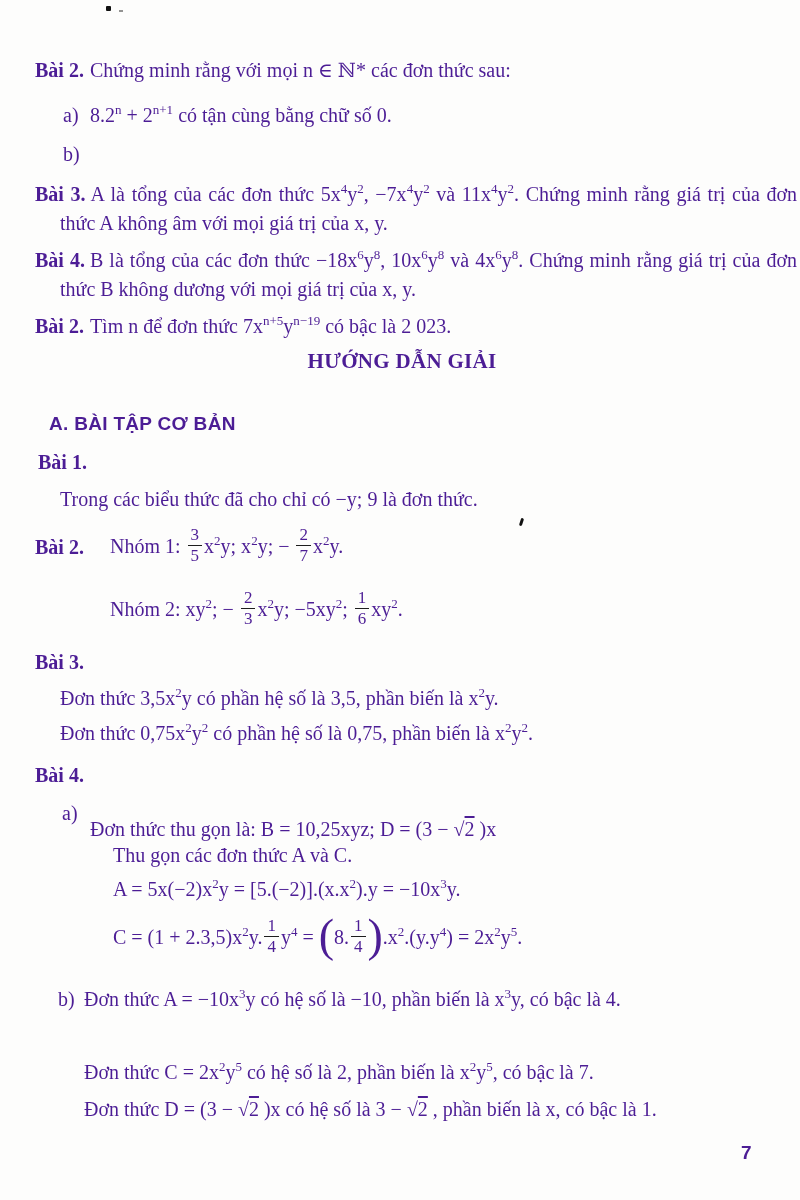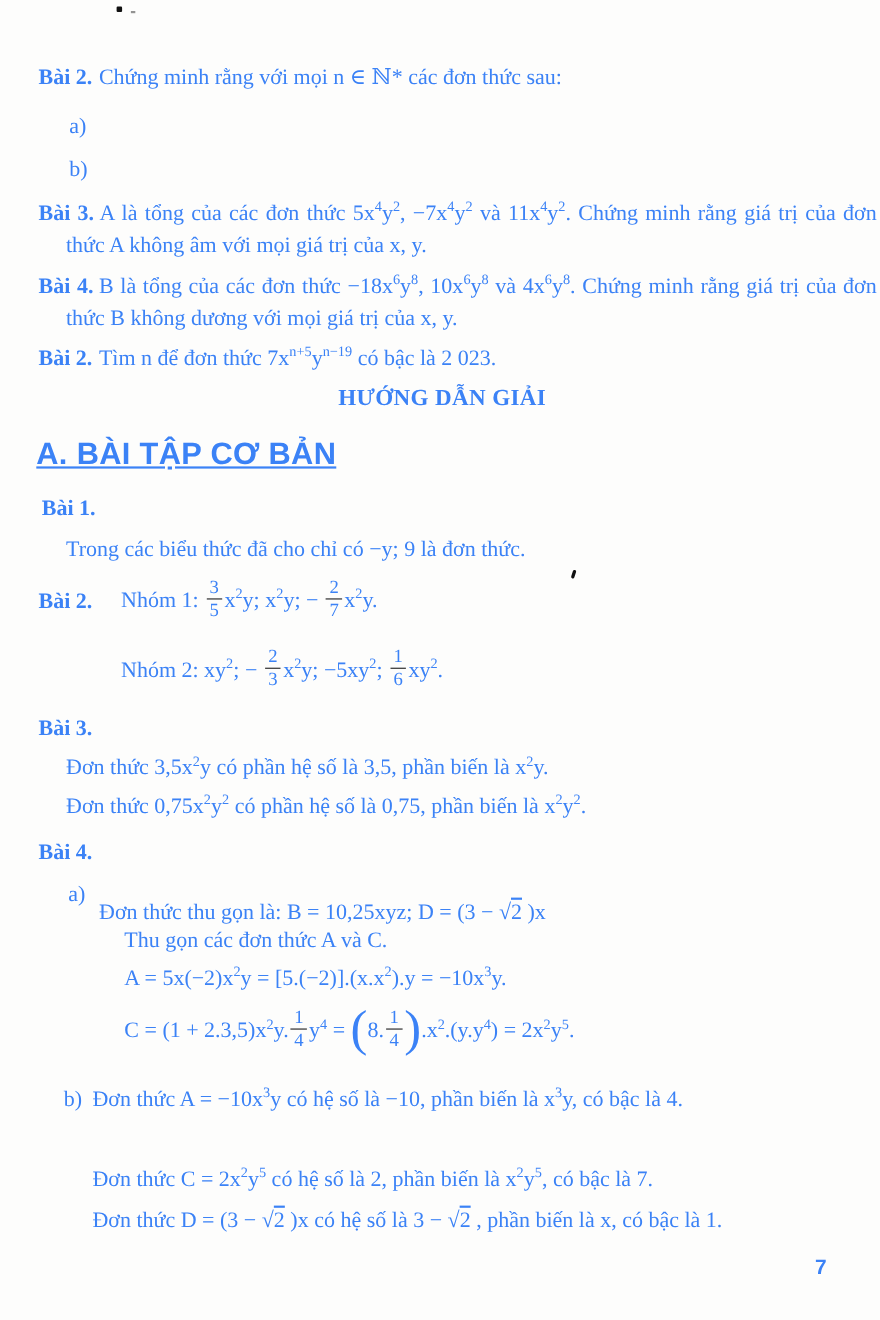--- a/index.html
+++ b/index.html
@@ -1,18 +1,18 @@
 <!DOCTYPE html>
 <html><head>
 <meta charset="utf-8">
 <style>
   html,body{margin:0;padding:0;background:#ffffff;}
   .page{
     position:relative;width:800px;height:1200px;background:#fdfdfc;
-    font-family:"Liberation Serif","DejaVu Serif",serif;color:#3b82f6;overflow:hidden;
+    font-family:"Liberation Serif","DejaVu Serif",serif;color:#4c1d95;overflow:hidden;
   }
   .line{position:absolute;margin:0;font-size:20px;line-height:26px;white-space:nowrap;}
   .mline{position:absolute;margin:0;font-size:20px;line-height:50px;white-space:nowrap;}
   .wrap{
     position:absolute;margin:0;font-size:20px;line-height:29px;
     text-align:justify;padding-left:25px;text-indent:-25px;
   }
   .lbl{font-weight:bold;}
   .wrap .lbl{margin-right:5px;}
   .intro-lbl{margin-right:6px;}
@@ -27,22 +27,22 @@
   .ov{text-decoration:overline;}
   .bigp{
     font-size:46px;font-weight:400;line-height:0;vertical-align:middle;
     position:relative;top:-3px;font-family:"Liberation Serif",serif;
   }
   .h-center{
     position:absolute;left:0;width:804px;text-align:center;margin:0;
     font-size:21px;font-weight:bold;letter-spacing:0.3px;
   }
   .h-sans{
-    position:absolute;margin:0;font-family:"Liberation Sans","DejaVu Sans",sans-serif;
-    font-size:28px;font-weight:bold;letter-spacing:0.3px;text-decoration:underline;
+    position:absolute;margin:16px;font-family:"Liberation Sans","DejaVu Sans",sans-serif;
+    font-size:19px;font-weight:bold;letter-spacing:0.3px;
   }
   .pagenum{
     position:absolute;margin:0;font-family:"Liberation Sans","DejaVu Sans",sans-serif;
     font-size:19px;font-weight:600;
   }
   .speck{position:absolute;background:#111;}
   .speck-dot{left:106px;top:6px;width:5px;height:5px;border-radius:1px;}
   .speck-dash{left:119px;top:10px;width:4px;height:2px;opacity:.45;}
   .speck-comma{left:520px;top:518px;width:3px;height:8px;border-radius:2px;transform:rotate(18deg);}
 </style>
@@ -51,20 +51,21 @@
 
 <div class="page">
 
   <span class="speck speck-dot"></span>
   <span class="speck speck-dash"></span>
   <span class="speck speck-comma"></span>
 
   <p class="line" style="top:57px;left:35px;"><b class="intro-lbl">Bài 2.</b><span>Chứng minh rằng với mọi n ∈ ℕ* các đơn thức sau:</span></p>
 
   <span class="line" style="top:102px;left:63px;">a)</span>
+  <span class="line" style="top:102px;left:90px;">8.2<sup>n</sup> + 2<sup>n+1</sup> có tận cùng bằng chữ số 0.</span>
 
   <span class="line" style="top:141px;left:63px;">b)</span>
 
   <p class="wrap" style="top:180px;left:35px;width:737px;"><b class="lbl">Bài 3.</b><span>A là tổng của các đơn thức 5x<sup>4</sup>y<sup>2</sup>, −7x<sup>4</sup>y<sup>2</sup> và 11x<sup>4</sup>y<sup>2</sup>. Chứng minh rằng giá trị của đơn thức A không âm với mọi giá trị của x, y.</span></p>
 
   <p class="wrap" style="top:246px;left:35px;width:737px;"><b class="lbl">Bài 4.</b><span>B là tổng của các đơn thức −18x<sup>6</sup>y<sup>8</sup>, 10x<sup>6</sup>y<sup>8</sup> và 4x<sup>6</sup>y<sup>8</sup>. Chứng minh rằng giá trị của đơn thức B không dương với mọi giá trị của x, y.</span></p>
 
   <p class="line" style="top:313px;left:35px;"><b class="intro-lbl">Bài 2.</b><span>Tìm n để đơn thức 7x<sup>n+5</sup>y<sup>n−19</sup> có bậc là 2 023.</span></p>
 
   <h2 class="h-center" style="top:349px;">HƯỚNG DẪN GIẢI</h2>

